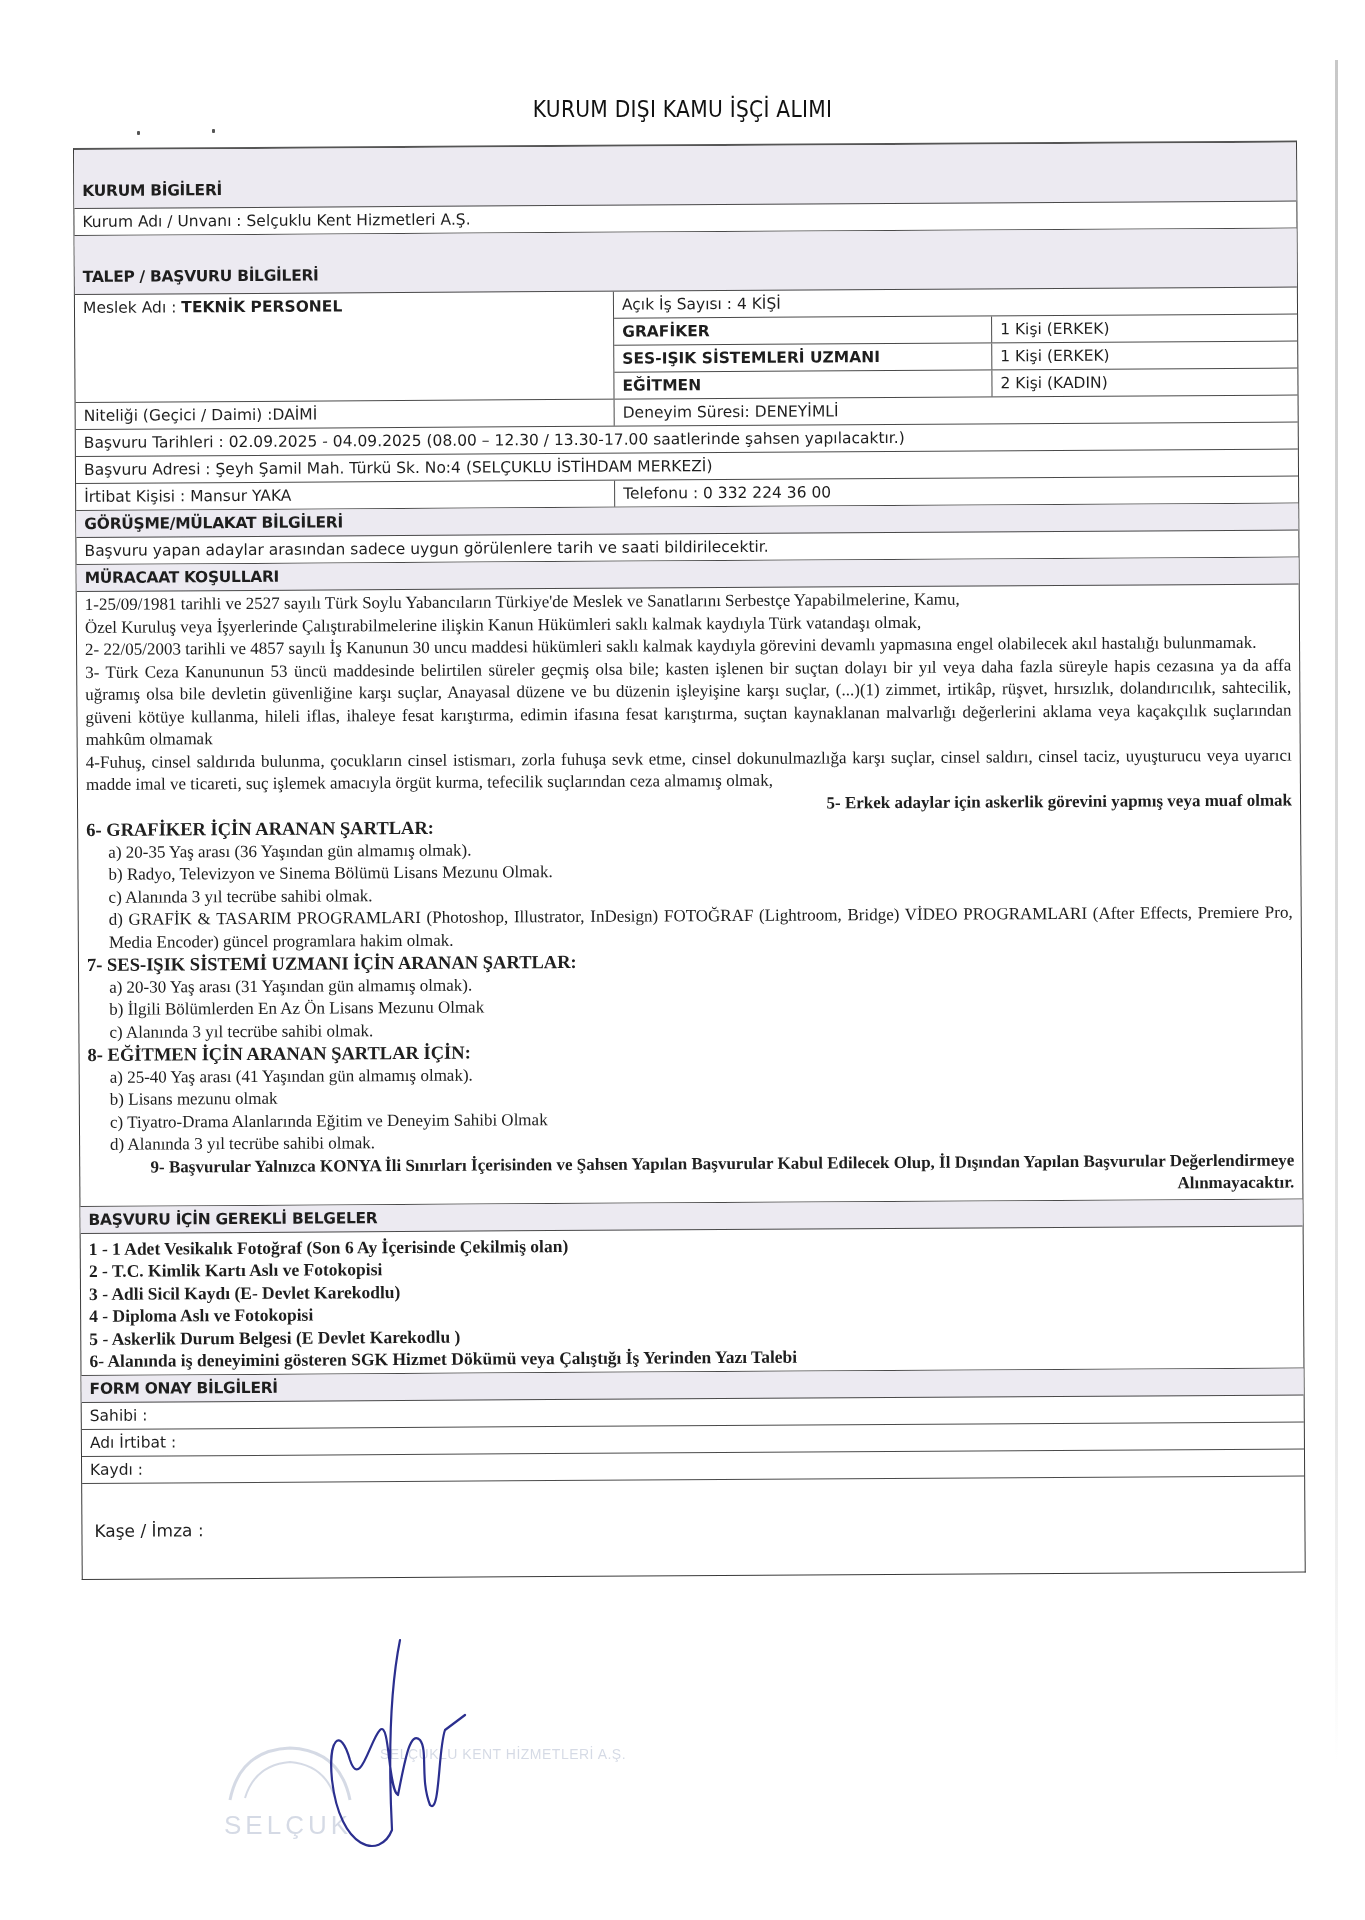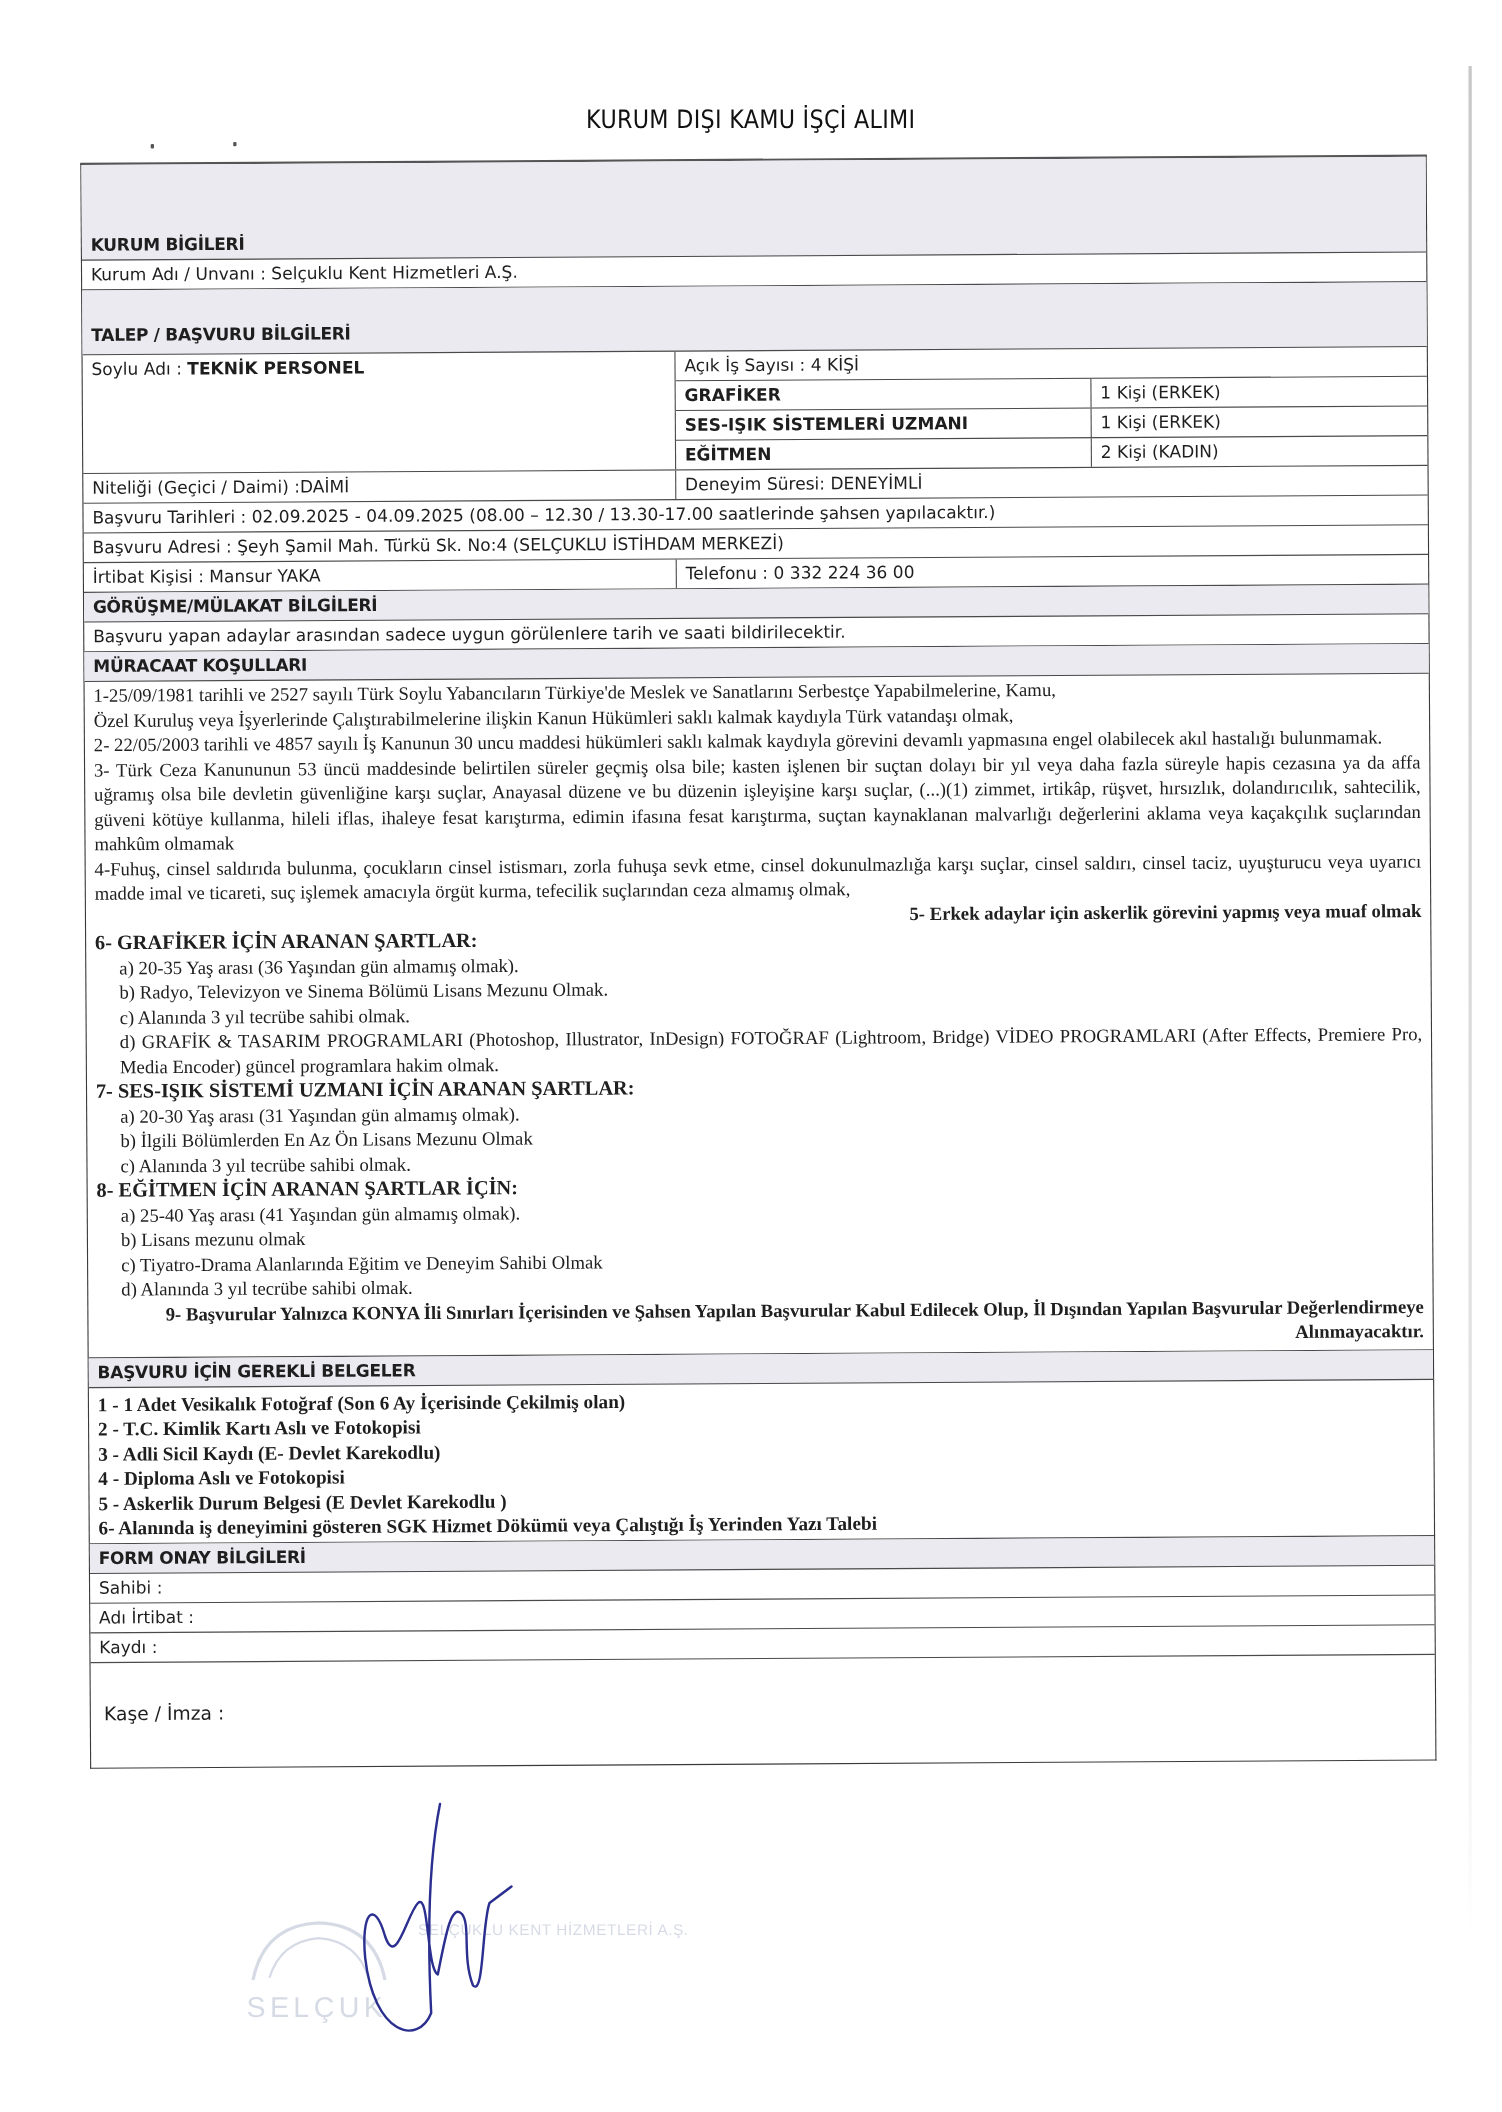--- a/index.html
+++ b/index.html
@@ -63,32 +63,32 @@
 
 <div class="page-edge"></div>
 <div class="speck" style="left:137px;top:131px;"></div>
 <div class="speck" style="left:212px;top:129px;"></div>
 
 <div class="title">KURUM DIŞI KAMU İŞÇİ ALIMI</div>
 
 <div class="form">
 
   <div class="row shade" style="min-height:58px;">
-    <div class="cell sec-head" style="padding-top:30px;margin-top:32px;">KURUM BİGİLERİ</div>
+    <div class="cell sec-head" style="padding-top:30px;">KURUM BİGİLERİ</div>
   </div>
   <div class="row">
     <div class="cell">Kurum Adı / Unvanı : Selçuklu Kent Hizmetleri A.Ş.</div>
   </div>
 
   <div class="row shade" style="min-height:58px;">
     <div class="cell sec-head" style="padding-top:30px;">TALEP / BAŞVURU BİLGİLERİ</div>
   </div>
   <div class="row" style="align-items:stretch;">
     <div class="split-left cell">
-      <span>Soylu Adı : </span><span class="b">TEKNİK PERSONEL</span>
+      <span>Meslek Adı : </span><span class="b">TEKNİK PERSONEL</span>
     </div>
     <div class="split-right">
       <div class="cell">Açık İş Sayısı : 4 KİŞİ</div>
       <div class="sub-row">
         <div class="cell sub-role">GRAFİKER</div>
         <div class="cell sub-count">1 Kişi (ERKEK)</div>
       </div>
       <div class="sub-row">
         <div class="cell sub-role">SES-IŞIK SİSTEMLERİ UZMANI</div>
         <div class="cell sub-count">1 Kişi (ERKEK)</div>

